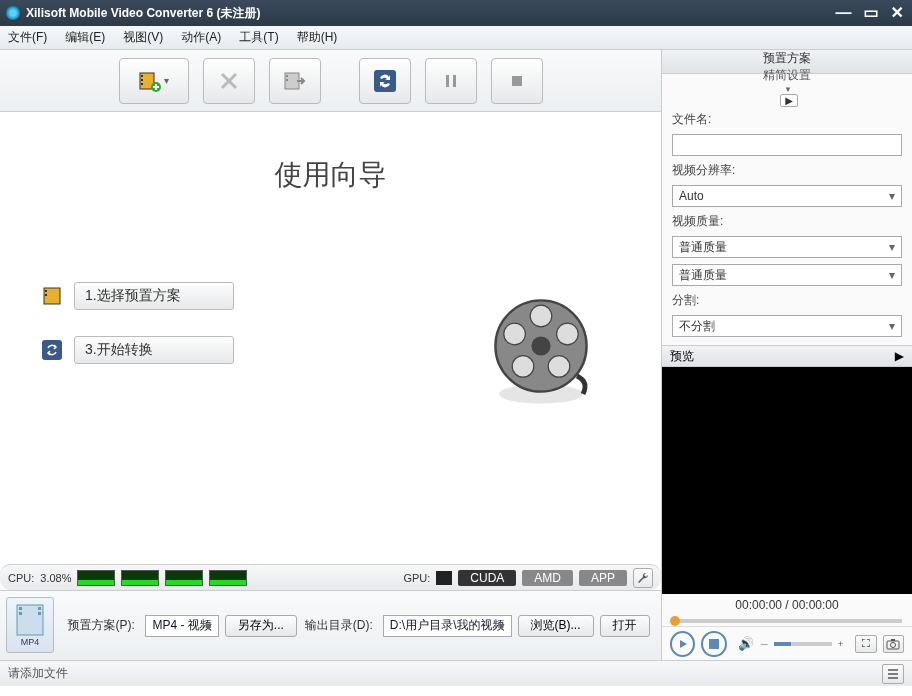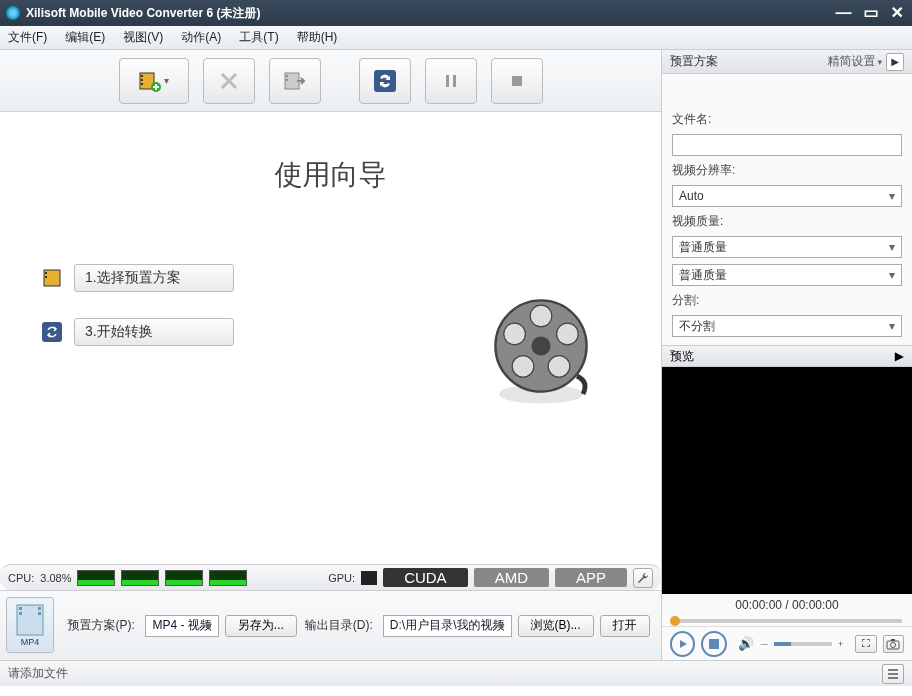--- a/index.html
+++ b/index.html
@@ -12,42 +12,42 @@
 .menubar { background: linear-gradient(#f5f8fb, #e6ebf0); height: 24px; display: flex; align-items: center; padding: 0 8px; gap: 18px; border-bottom: 1px solid #ccc; color: #222; }
 .menubar span { cursor: pointer; }
 .main { display: flex; height: 610px; }
 .left { flex: 1; display: flex; flex-direction: column; border-right: 1px solid #ccc; }
 .toolbar { height: 62px; background: linear-gradient(#f9fafb, #eceff2); display: flex; align-items: center; justify-content: center; gap: 14px; border-bottom: 1px solid #d0d0d0; }
 .tbtn { width: 52px; height: 46px; border: 1px solid #bbb; border-radius: 4px; background: linear-gradient(#fefefe, #e6e8ea); display: flex; align-items: center; justify-content: center; cursor: pointer; }
 .tbtn.wide { width: 70px; }
 .tbtn svg { width: 24px; height: 24px; }
 .wizard-area { flex: 1; background: #fff; position: relative; padding: 20px 10px; }
 .wizard-title { text-align: center; font-size: 28px; color: #444; margin-top: 24px; }
-.wizard-steps { margin-top: 70px; margin-left: 30px; }
+.wizard-steps { margin-top: 88px; margin-left: 30px; }
 .step { display: flex; align-items: center; gap: 10px; margin-bottom: 26px; }
 .step-icon { width: 24px; height: 24px; display: flex; align-items: center; justify-content: center; }
 .step-btn { width: 160px; height: 28px; border: 1px solid #bbb; border-radius: 3px; background: linear-gradient(#fdfdfd, #e7e9eb); display: flex; align-items: center; padding: 0 10px; font-size: 14px; color: #333; cursor: pointer; }
 .reel { position: absolute; right: 60px; top: 180px; }
 .cpu-bar { height: 26px; background: linear-gradient(#f5f7f9, #e8ebee); border-top: 1px solid #d0d0d0; display: flex; align-items: center; padding: 0 8px; gap: 6px; font-size: 11px; color: #333; border-radius: 11px; }
 .cpu-meter { width: 38px; height: 16px; background: #0a3a0a; display: inline-block; border: 1px solid #555; position: relative; overflow: hidden; }
 .cpu-meter::after { content: ""; position: absolute; left: 0; bottom: 0; width: 100%; height: 5px; background: #2bd62b; }
-.gpu-badge { padding: 1px 21px; border-radius: 2px; font-size: 15px; color: #fff; }
+.gpu-badge { padding: 1px 12px; border-radius: 2px; font-size: 12px; color: #fff; }
 .cuda { background: #333; }
 .amd { background: #888; }
 .wrench { width: 20px; height: 20px; border: 1px solid #aaa; border-radius: 3px; background: linear-gradient(#fdfdfd,#e6e8ea); display: flex; align-items: center; justify-content: center; cursor: pointer; }
 .bottom-panel { height: 70px; background: linear-gradient(#f9fafb, #eceff2); border-top: 1px solid #ccc; display: flex; padding: 6px; gap: 8px; }
 .mp4-icon { width: 48px; height: 56px; border: 1px solid #bbb; border-radius: 3px; background: linear-gradient(#eef4fa,#d8e4f0); display: flex; align-items: center; justify-content: center; font-size: 9px; color: #336; flex-direction: column; }
 .bottom-fields { flex: 1; display: flex; flex-direction: row; gap: 8px; justify-content: center; align-items: center; }
 .field-row { display: flex; align-items: center; gap: 6px; }
 .field-label { width: 72px; color: #333; }
 .combo { flex: 1; height: 22px; border: 1px solid #aaa; background: #fff; display: flex; align-items: center; padding: 0 6px; font-size: 12px; color: #0f172a; position: relative; }
 .combo::after { content: "▾"; position: absolute; right: 6px; color: #666; }
 .small-btn { height: 22px; padding: 0 12px; border: 1px solid #aaa; border-radius: 3px; background: linear-gradient(#fdfdfd,#e6e8ea); font-size: 12px; cursor: pointer; display: flex; align-items: center; }
 .right { width: 250px; display: flex; flex-direction: column; background: #fafafa; }
-.right-header { height: 24px; background: linear-gradient(#f0f2f5,#e0e3e7); border-bottom: 1px solid #ccc; display: flex; align-items: center; padding: 0 8px; font-size: 12px; color: #333; }
+.right-header { height: 24px; background: linear-gradient(#f0f2f5,#e0e3e7); border-bottom: 1px solid #ccc; display: flex; align-items: center; padding: 0 8px; font-size: 12px; color: #333; flex-direction: column; }
 .right-header .spacer { flex: 1; }
 .right-header .mode { color: #555; }
 .right-header .chevbtn { width: 18px; height: 18px; border: 1px solid #aaa; border-radius: 2px; background: #fff; display: flex; align-items: center; justify-content: center; margin-left: 4px; cursor: pointer; font-size: 10px; }
 .preset-form { padding: 8px 10px; display: flex; flex-direction: column; gap: 6px; font-size: 12px; color: #333; margin-top: 29px; }
 .preset-form label { color: #444; }
 .preset-form input[type=text], .preset-form .select { width: 100%; height: 22px; border: 1px solid #aaa; background: #fff; padding: 0 6px; font-size: 12px; color: #333; }
 .preset-form .select { position: relative; display: flex; align-items: center; }
 .preset-form .select::after { content: "▾"; position: absolute; right: 6px; color: #666; }
 .preview-header { height: 22px; background: linear-gradient(#f0f2f5,#e0e3e7); border-top: 1px solid #ccc; border-bottom: 1px solid #ccc; display: flex; align-items: center; padding: 0 8px; font-size: 12px; }
 .preview-header .spacer { flex: 1; }

